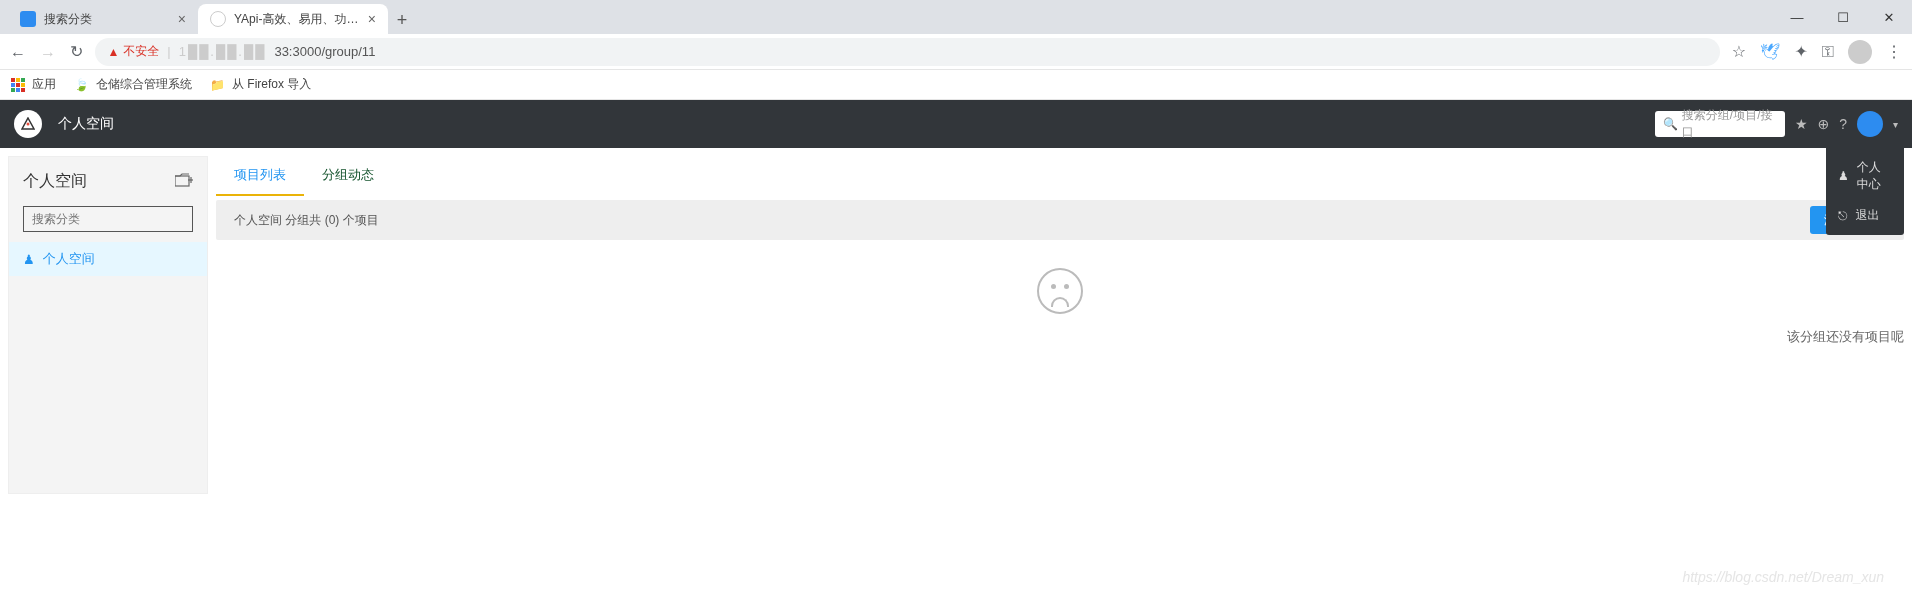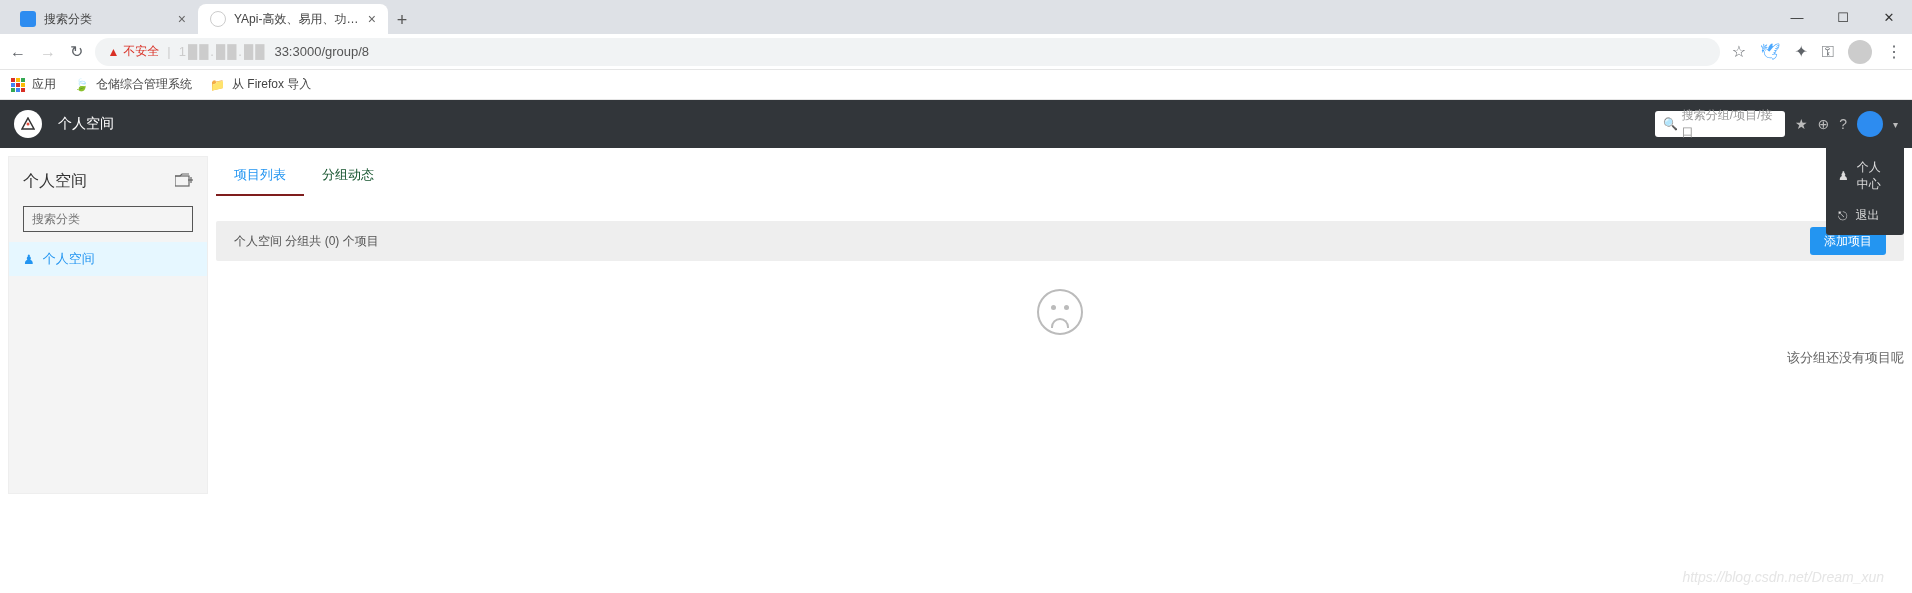--- a/index.html
+++ b/index.html
@@ -53,23 +53,23 @@
   .sb-add { font-size:16px; color:#666; cursor:pointer;}
   .sb-sub { padding:4px 14px 10px 14px; font-size:12px; color:#999;}
   .sb-search { margin:6px 14px 10px 14px; height:26px; border:1px solid #555; background:transparent; display:flex; align-items:center; padding:0 8px; font-size:12px; color:#666;}
   .sb-search input { border:none; background:transparent; outline:none; width:100%; font-size:12px;}
   .sb-item { height:34px; display:flex; align-items:center; padding:0 14px; gap:8px; font-size:13px; cursor:pointer;}
   .sb-item.active { background:#e6f7ff; color:#2395f1;}
 
   .content { flex:1;}
   .tabs { display:flex; background:#fff;}
   .tab { padding:10px 18px; font-size:13px; cursor:pointer; color:#14532d;}
-  .tab.active { color:#2395f1; border-bottom:2px solid #7f1d1d;}
-
-  .proj-bar { margin-top:25px; background:#eee; height:40px; display:flex; align-items:center; padding:0 18px; justify-content:space-between; border-radius:2px;}
+  .tab.active { color:#2395f1; border-bottom:2px solid #eab308;}
+
+  .proj-bar { margin-top:4px; background:#eee; height:40px; display:flex; align-items:center; padding:0 18px; justify-content:space-between; border-radius:2px;}
   .proj-bar span { font-size:12px; color:#555;}
   .add-btn { background:#2395f1; color:#fff; border:none; height:28px; padding:0 14px; border-radius:3px; font-size:12px; cursor:pointer;}
 
   .empty { text-align:right; padding:28px 0; color:#999;}
   .sad { width:46px; height:46px; border:2px solid #bbb; border-radius:50%; margin:0 auto 14px auto; position:relative;}
   .sad::before, .sad::after { content:""; position:absolute; width:5px; height:5px; background:#bbb; border-radius:50%; top:14px;}
   .sad::before { left:12px;} .sad::after { right:12px;}
   .sad .mouth { position:absolute; width:18px; height:10px; border:2px solid #bbb; border-bottom:none; border-radius:10px 10px 0 0; left:12px; top:27px;}
 
   .empty-t { font-size:13px; color:#666; margin-bottom:6px;}
@@ -105,21 +105,21 @@
     <span style="color:#ccc;">→</span>
     <span>↻</span>
   </div>
   <div class="omnibox">
     <span class="danger">
       <span>▲</span>
       <span>不安全</span>
     </span>
     <span style="color:#ccc;">|</span>
     <span class="blurred">1██.██.██</span>
-    <span style="color:#555;">33:3000/group/8</span>
+    <span style="color:#555;">33:3000/group/11</span>
   </div>
   <div class="right-icons">
     <span>☆</span>
     <span style="color:#4aa8ff;">🕊</span>
     <span>✦</span>
     <span>⚿</span>
     <span style="width:24px;height:24px;border-radius:50%;background:#ccc;display:inline-block;"></span>
     <span>⋮</span>
   </div>
 </div>

